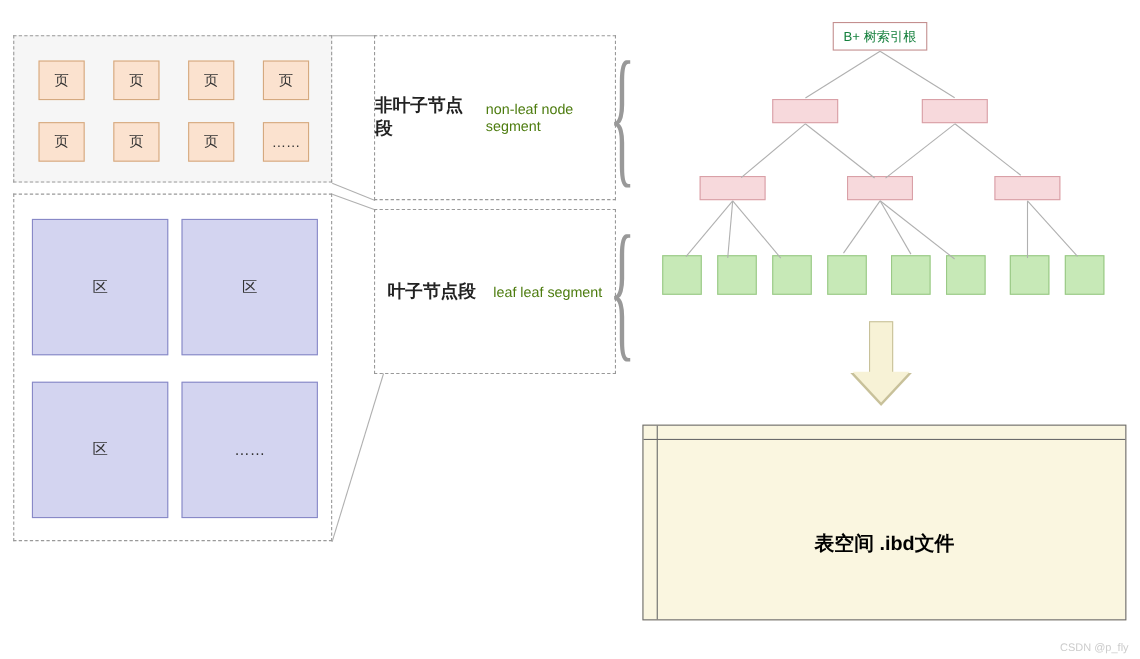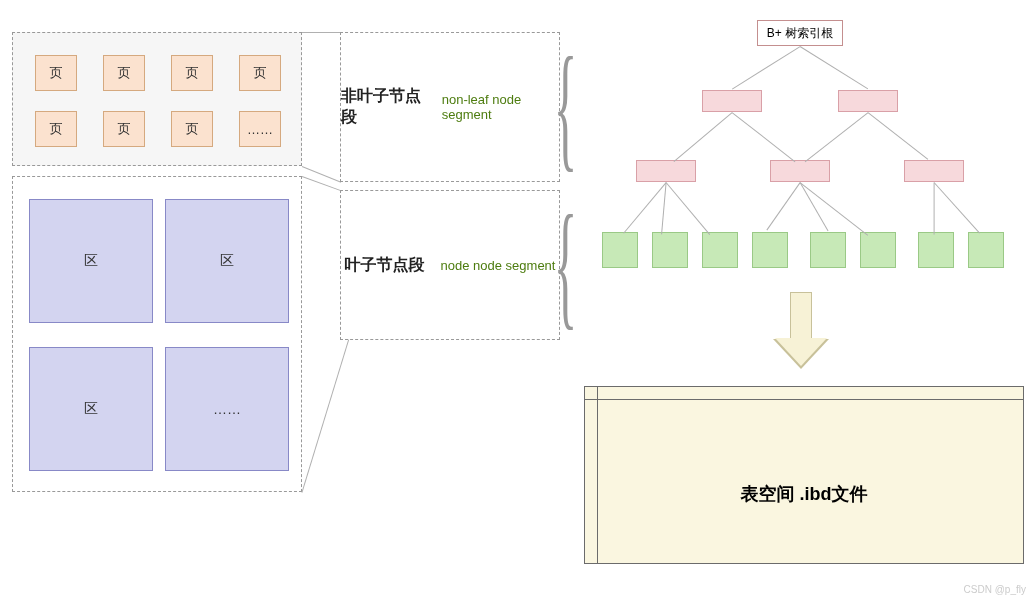--- a/index.html
+++ b/index.html
@@ -53,21 +53,21 @@
       color: #999;
       font-family: serif;
       transform: scaleX(0.35);
       line-height: 1;
       user-select: none;
     }
     .tree-root {
       position: absolute;
       border: 1px solid #c48f8f;
       background: #fff;
-      font-size: 12px; color: #000000;
+      font-size: 12px; color: #15803d;
       display: flex; align-items: center; justify-content: center;
       padding: 4px 0;
     }
     .tree-node {
       position: absolute;
       width: 60px; height: 22px;
       background: #f7d9dc;
       border: 1px solid #d9a0a7;
     }
     .leaf-node {
@@ -152,21 +152,21 @@
 
 <div class="line" style="left:302px;top:176px;width:42px;transform:rotate(20deg)"></div>
 <div class="line" style="left:302px;top:492px;width:160px;transform:rotate(-73deg)"></div>
 
 <div class="dashed-box seg-box seg-nonleaf">
   <div class="seg-title">非叶子节点段</div>
   <div class="seg-sub">non-leaf node segment</div>
 </div>
 <div class="dashed-box seg-box seg-leaf">
   <div class="seg-title">叶子节点段</div>
-  <div class="seg-sub">node node segment</div>
+  <div class="seg-sub">leaf leaf segment</div>
 </div>
 
 <div class="brace" style="left:532px;top:36px">{</div>
 <div class="brace" style="left:532px;top:194px">{</div>
 
 <div class="tree-root" style="left:757px;top:20px;width:86px;height:26px">B+ 树索引根</div>
 
 <div class="tree-node" style="left:702px;top:90px"></div>
 <div class="tree-node" style="left:838px;top:90px"></div>
 

